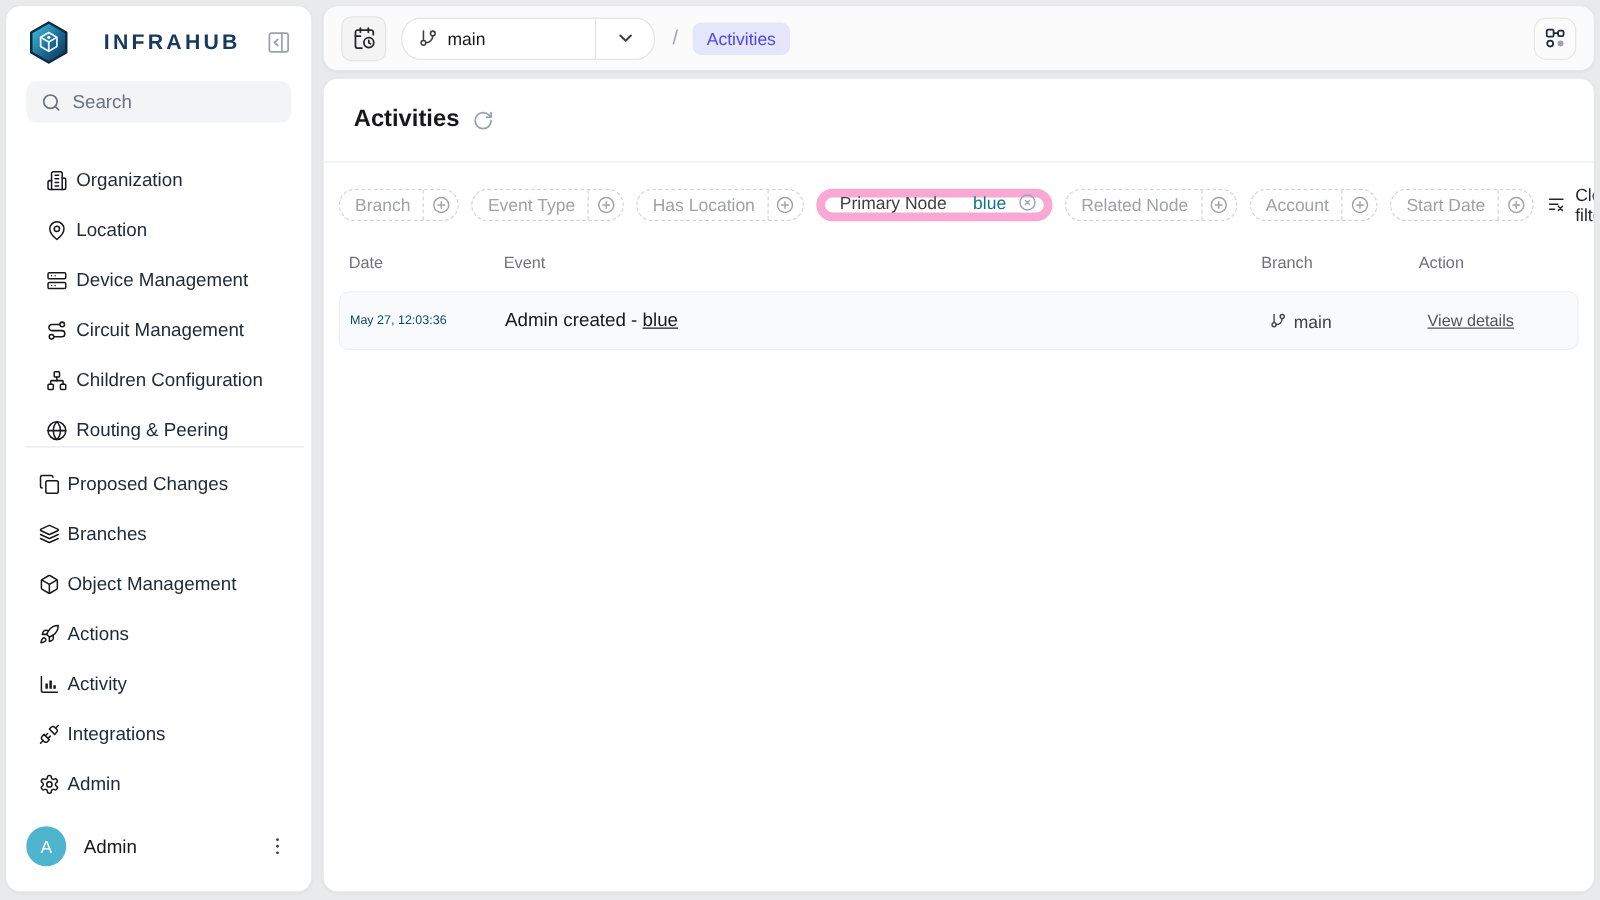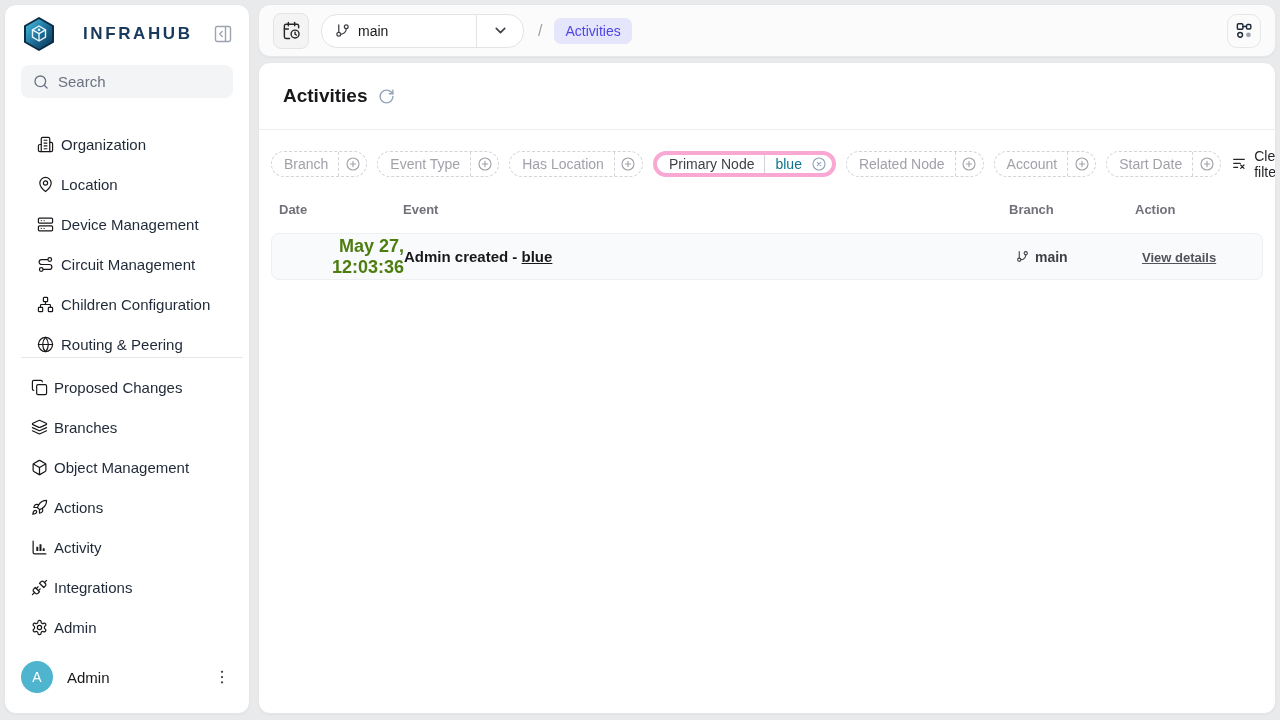--- a/index.html
+++ b/index.html
@@ -66,33 +66,33 @@
   .page-title { font-size:19px; font-weight:700; color:#18181B; }
   .refresh-btn { background:none; border:0; color:#94A3B8; cursor:pointer; padding:0; }
 
   .filters-bar { display:flex; align-items:center; gap:10px; padding:18px 12px 12px 12px; }
   .chip { height:26px; display:inline-flex; align-items:stretch; border-radius:13px;
     font-size:14px; cursor:pointer; background:#fff; }
   .chip-dashed { border:1px dashed #D4D4D8; color:#A1A1AA; }
   .chip-label { display:flex; align-items:center; padding:0 10px 0 12px; white-space:nowrap; }
   .chip-sep { border-left:1px dashed #D4D4D8; }
   .chip-add { width:27px; display:flex; align-items:center; justify-content:center; color:#A1A1AA; }
-  .chip-active { border:4px solid #f9a8d4; color:#3F3F46; }
+  .chip-active { border:7px solid #f9a8d4; color:#3F3F46;align-items:flex-end; }
   .chip-active .chip-sep { border-left-style:solid; border-color:#D4D4D8; }
   .chip-value { display:flex; align-items:center; padding:0 4px 0 10px; color:#0E7490; font-weight:500; }
   .chip-remove { width:26px; display:flex; align-items:center; justify-content:center; color:#94A3B8; }
   .clear-filters { margin-left:auto; margin-right:12px; display:flex; align-items:center; gap:7px;
     background:none; border:0; font-family:inherit; font-size:14px; color:#27272A; cursor:pointer; }
 
   .table-wrap { padding:0 12px; }
-  .grid-cols { display:grid; grid-template-columns:124px 1fr 126px 120px;font-weight:bold; }
+  .grid-cols { display:grid; grid-template-columns:124px 1fr 126px 120px; }
   .thead { padding:10px 8px 14px 8px; font-size:13px; color:#71717A; }
   .trow { background:#F9FAFB; border:1px solid #EEEFF1; border-radius:8px; height:47px;
     align-items:center; padding-left:8px; margin-top:2px; cursor:pointer; }
-  .cell-date { font-size:18px; color:#4d7c0f;text-align:right; }
+  .cell-date { font-size:10px; color:#0c4a6e; }
   .cell-event { font-size:15px; color:#18181B; }
   .event-link { color:#18181B; text-decoration:underline; }
   .cell-branch { display:flex; align-items:center; gap:6px; font-size:14px; color:#3F3F46; }
   .cell-branch svg { color:#3F3F46; }
   .action-link { font-size:13px; color:#52525B; text-decoration:underline; }
 </style>
 </head>
 <body>
 
 <aside id="sidebar" class="card">

